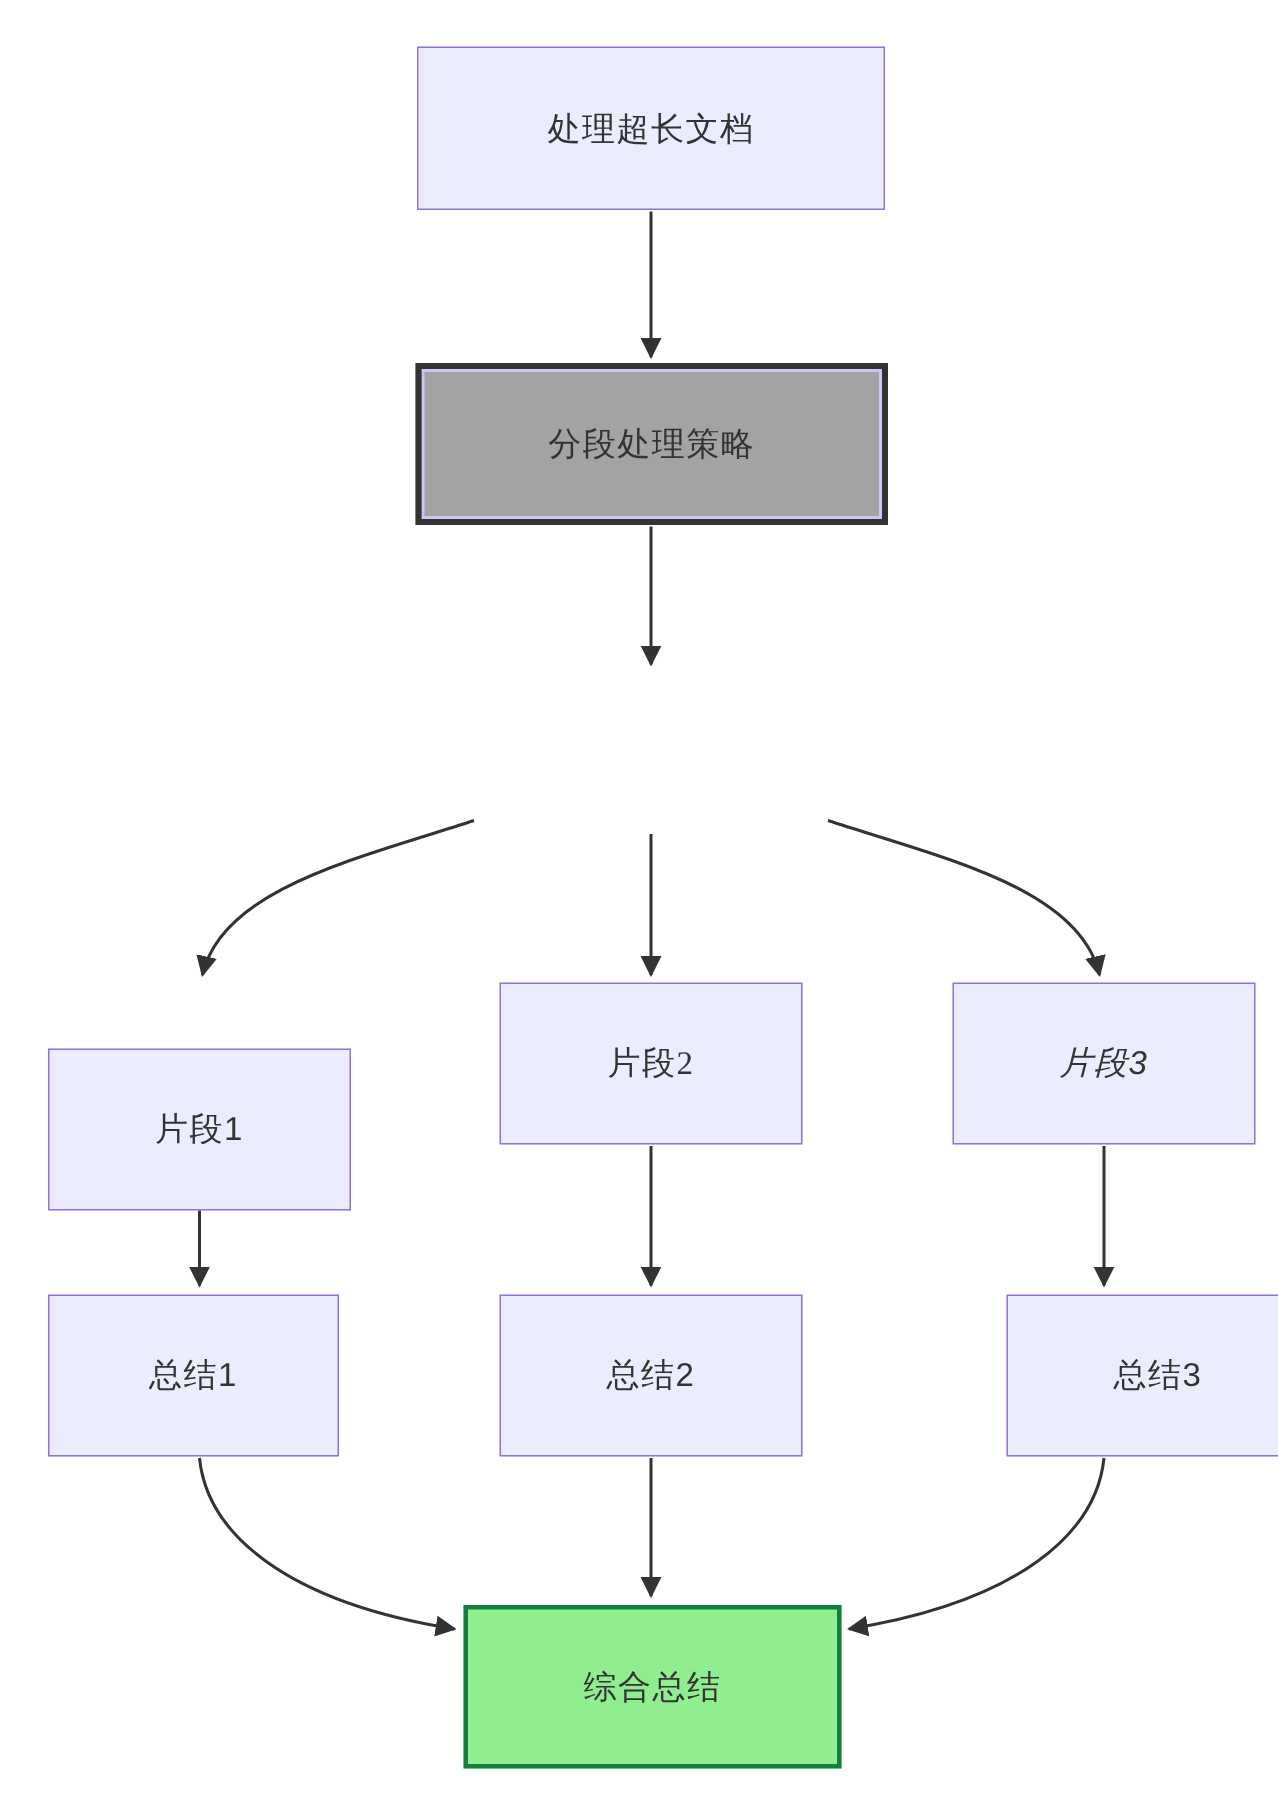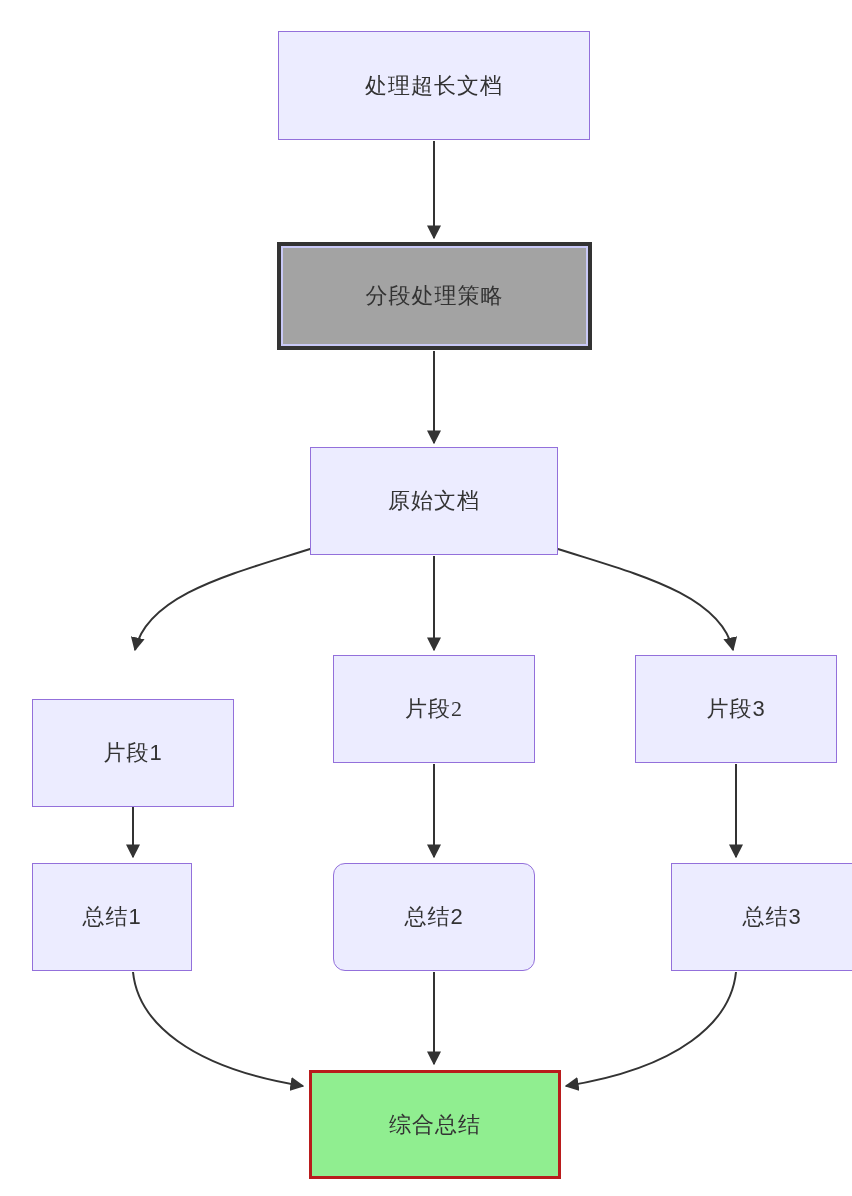--- a/index.html
+++ b/index.html
@@ -37,21 +37,21 @@
     background: #ECECFF;
     border: 1.5px solid #9370DB;
   }
   .node.highlight {
     background: #a3a3a3;
     border: 4px solid #333333;
     box-shadow: inset 0 0 0 2px #C9C9F7;
   }
   .node.success {
     background: #90EE90;
-    border: 3px solid #b91c1c;
+    border: 3px solid #15803d;
   }
   .edge-path {
     fill: none;
     stroke: #333333;
     stroke-width: 2px;
   }
 </style>
 </head>
 <body>
 
@@ -77,29 +77,28 @@
 
     <path class="edge-path" d="M133,972 C138,1022 190,1068 303,1086" marker-end="url(#arrow)"></path>
     <path class="edge-path" d="M434,972 L434,1064" marker-end="url(#arrow)"></path>
     <path class="edge-path" d="M736,972 C731,1022 679,1068 566,1086" marker-end="url(#arrow)"></path>
   </svg>
 
   <div class="node default" style="left:278px; top:31px;   width:312px; height:109px;">处理超长文档</div>
 
   <div class="node highlight" style="left:277px; top:242px;  width:315px; height:108px;">分段处理策略</div>
 
-  <div class="node default" style="left:310px; top:447px;  width:248px; height:108px;">原始文档</div>
 
   <div class="node default" style="left:32px;  top:655px;  width:202px; height:108px;margin-top:44px;">片段1</div>
 
   <div class="node default" style="left:333px; top:655px;  width:202px; height:108px;font-family:Liberation Serif, serif;">片段2</div>
 
-  <div class="node default" style="left:635px; top:655px;  width:202px; height:108px;">片段3</div>
+  <div class="node default" style="left:635px; top:655px;  width:202px; height:108px;font-style:italic;">片段3</div>
 
-  <div class="node default" style="left:32px;  top:863px;  width:160px; height:108px;">总结1</div>
+  <div class="node default" style="left:32px;  top:863px;  width:194px; height:108px;">总结1</div>
 
-  <div class="node default" style="left:333px; top:863px;  width:202px; height:108px;border-radius:12px;">总结2</div>
+  <div class="node default" style="left:333px; top:863px;  width:202px; height:108px;">总结2</div>
 
   <div class="node default" style="left:635px; top:863px;  width:202px; height:108px;margin-left:36px;">总结3</div>
 
   <div class="node success" style="left:309px; top:1070px; width:252px; height:109px;">综合总结</div>
 
 </div>
 
 </body></html>

